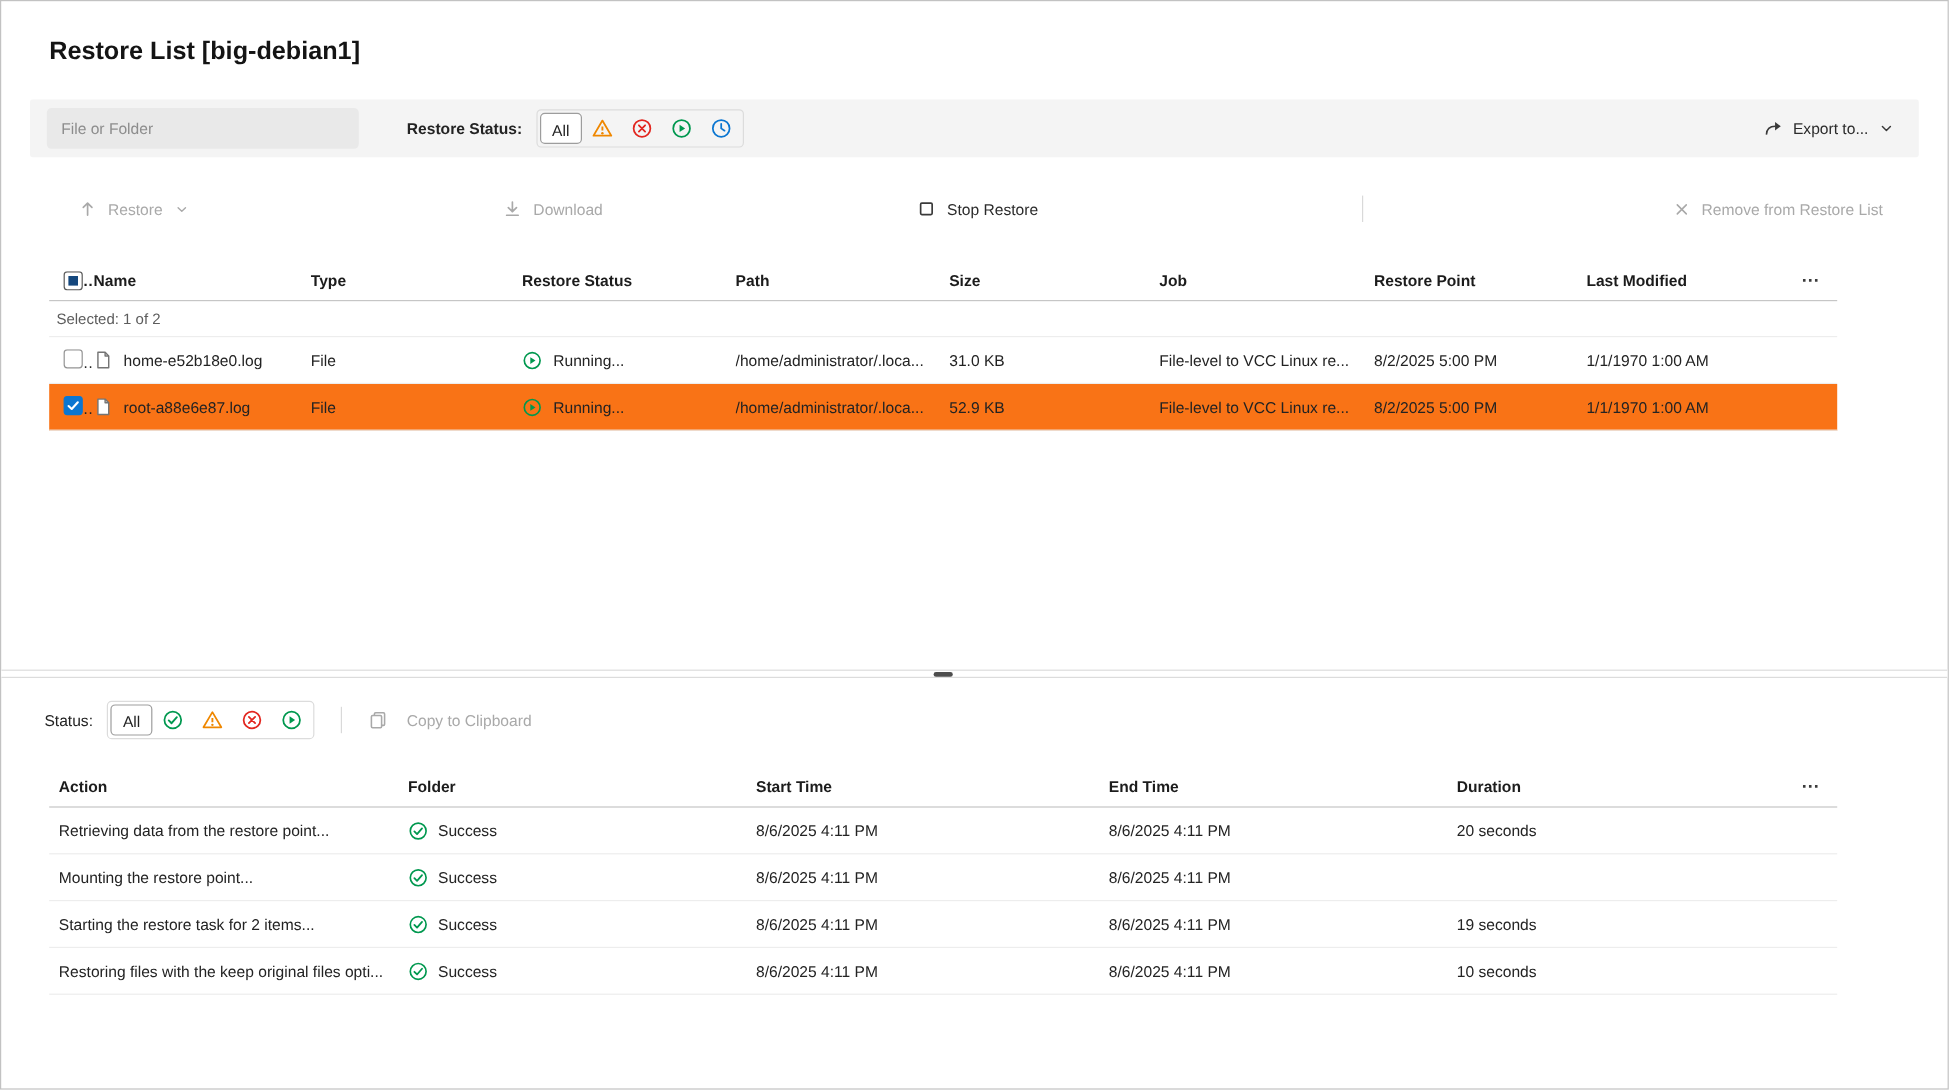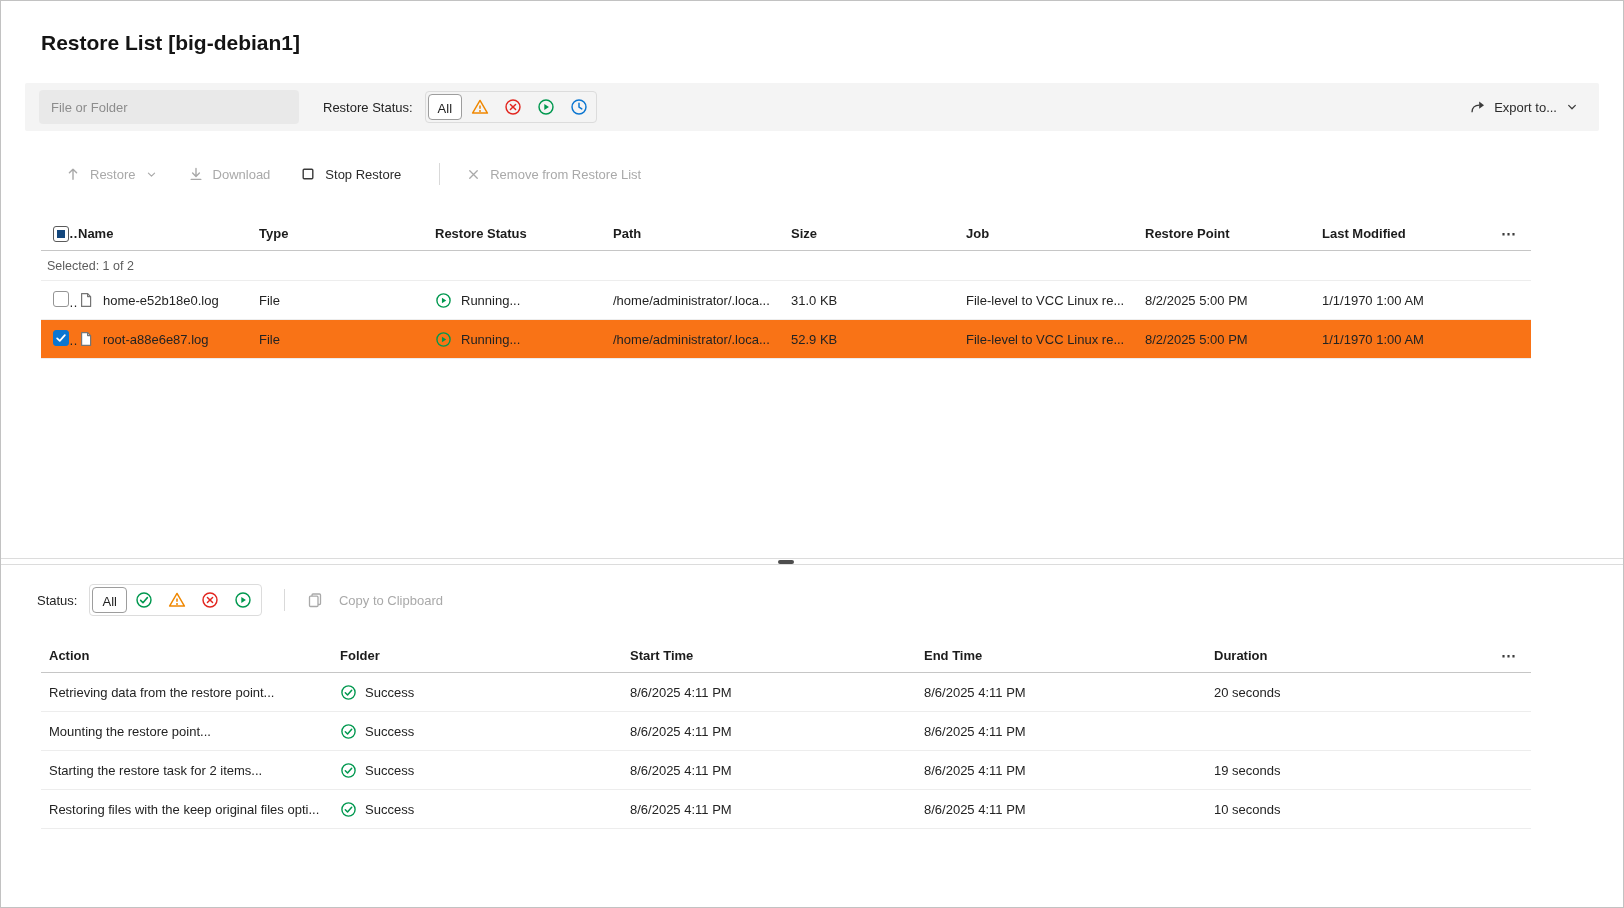--- a/index.html
+++ b/index.html
@@ -19,21 +19,21 @@
   .filter-bar {
     margin-top:28px; height:48px; background:#f4f4f4; border-radius:2px;
     display:flex; align-items:center; padding:0 14px;
   }
   .search-input {
     width:260px; height:34px; border:none; outline:none; background:#e9e9e9;
     border-radius:4px; padding:0 12px; font-family:"Liberation Sans",sans-serif;
     font-size:13px; color:#333;
   }
   .search-input::placeholder { color:#8d8d8d; }
-  .rs-label { margin-left:24px; margin-right:12px; }
+  .rs-label { margin-left:40px; margin-right:12px;font-weight:bold; }
   .seg-group {
     display:inline-flex; align-items:center; border:1px solid #dcdcdc;
     border-radius:4px; padding:2px; gap:2px;
   }
   .seg-all {
     background:#fff; border:1px solid #9d9d9d; border-radius:4px; height:26px;
     padding:6px 9px; font-family:"Liberation Sans",sans-serif; font-size:13px;
     color:#222; cursor:pointer;
   }
   .seg-icon {
@@ -41,21 +41,21 @@
     display:flex; align-items:center; justify-content:center; cursor:pointer;
   }
   .spacer { flex:1; }
   .export-btn {
     display:flex; align-items:center; gap:8px; background:none; border:none;
     font-family:"Liberation Sans",sans-serif; font-size:13px; color:#2b2b2b;
     cursor:pointer; margin-right:6px;
   }
 
   
-  .toolbar { display:flex; align-items:center; margin:30px 0 0 40px; height:26px; }
+  .toolbar { display:flex; align-items:center; margin:30px 0 0 40px; height:26px;justify-content:space-between; }
   .tb-btn {
     display:flex; align-items:center; gap:9px; background:none; border:none;
     font-family:"Liberation Sans",sans-serif; font-size:13px; cursor:pointer;
     margin-right:30px;
   }
   .tb-disabled { color:#a9a9a9; }
   .tb-enabled { color:#2b2b2b; }
   .vdiv { width:1px; height:22px; background:#d9d9d9; margin:0 26px 0 8px; }
 
   

